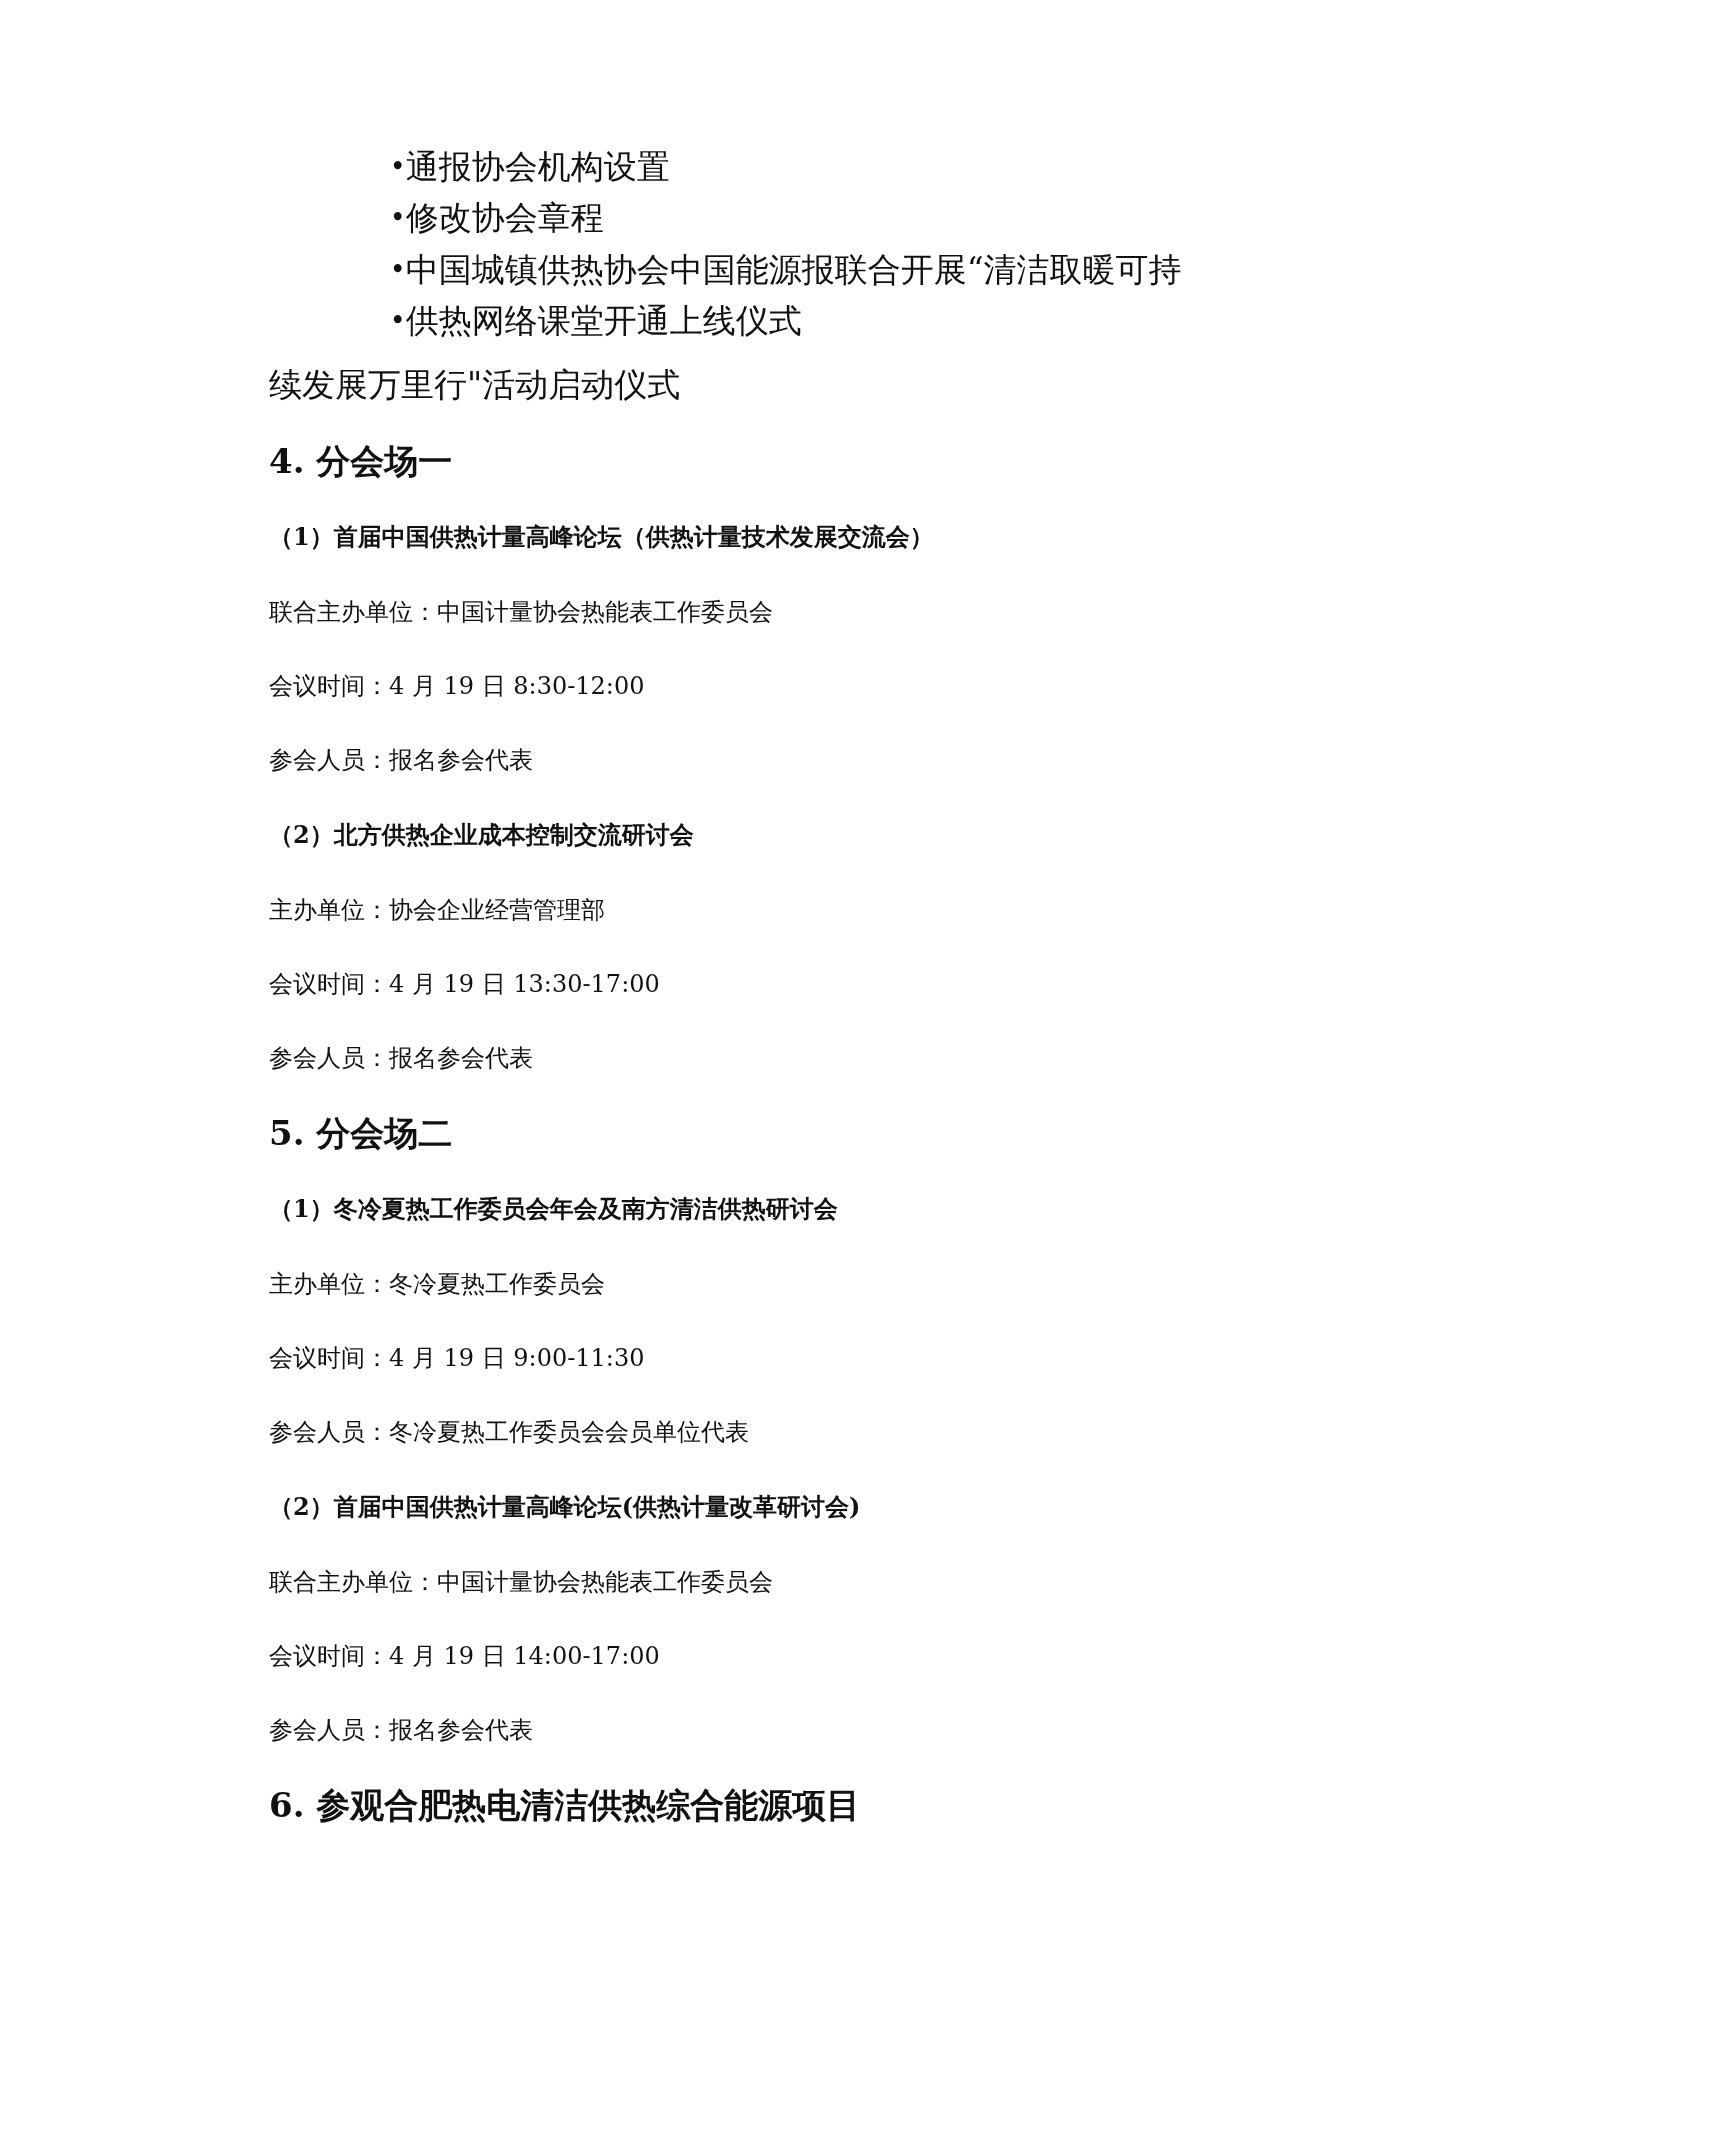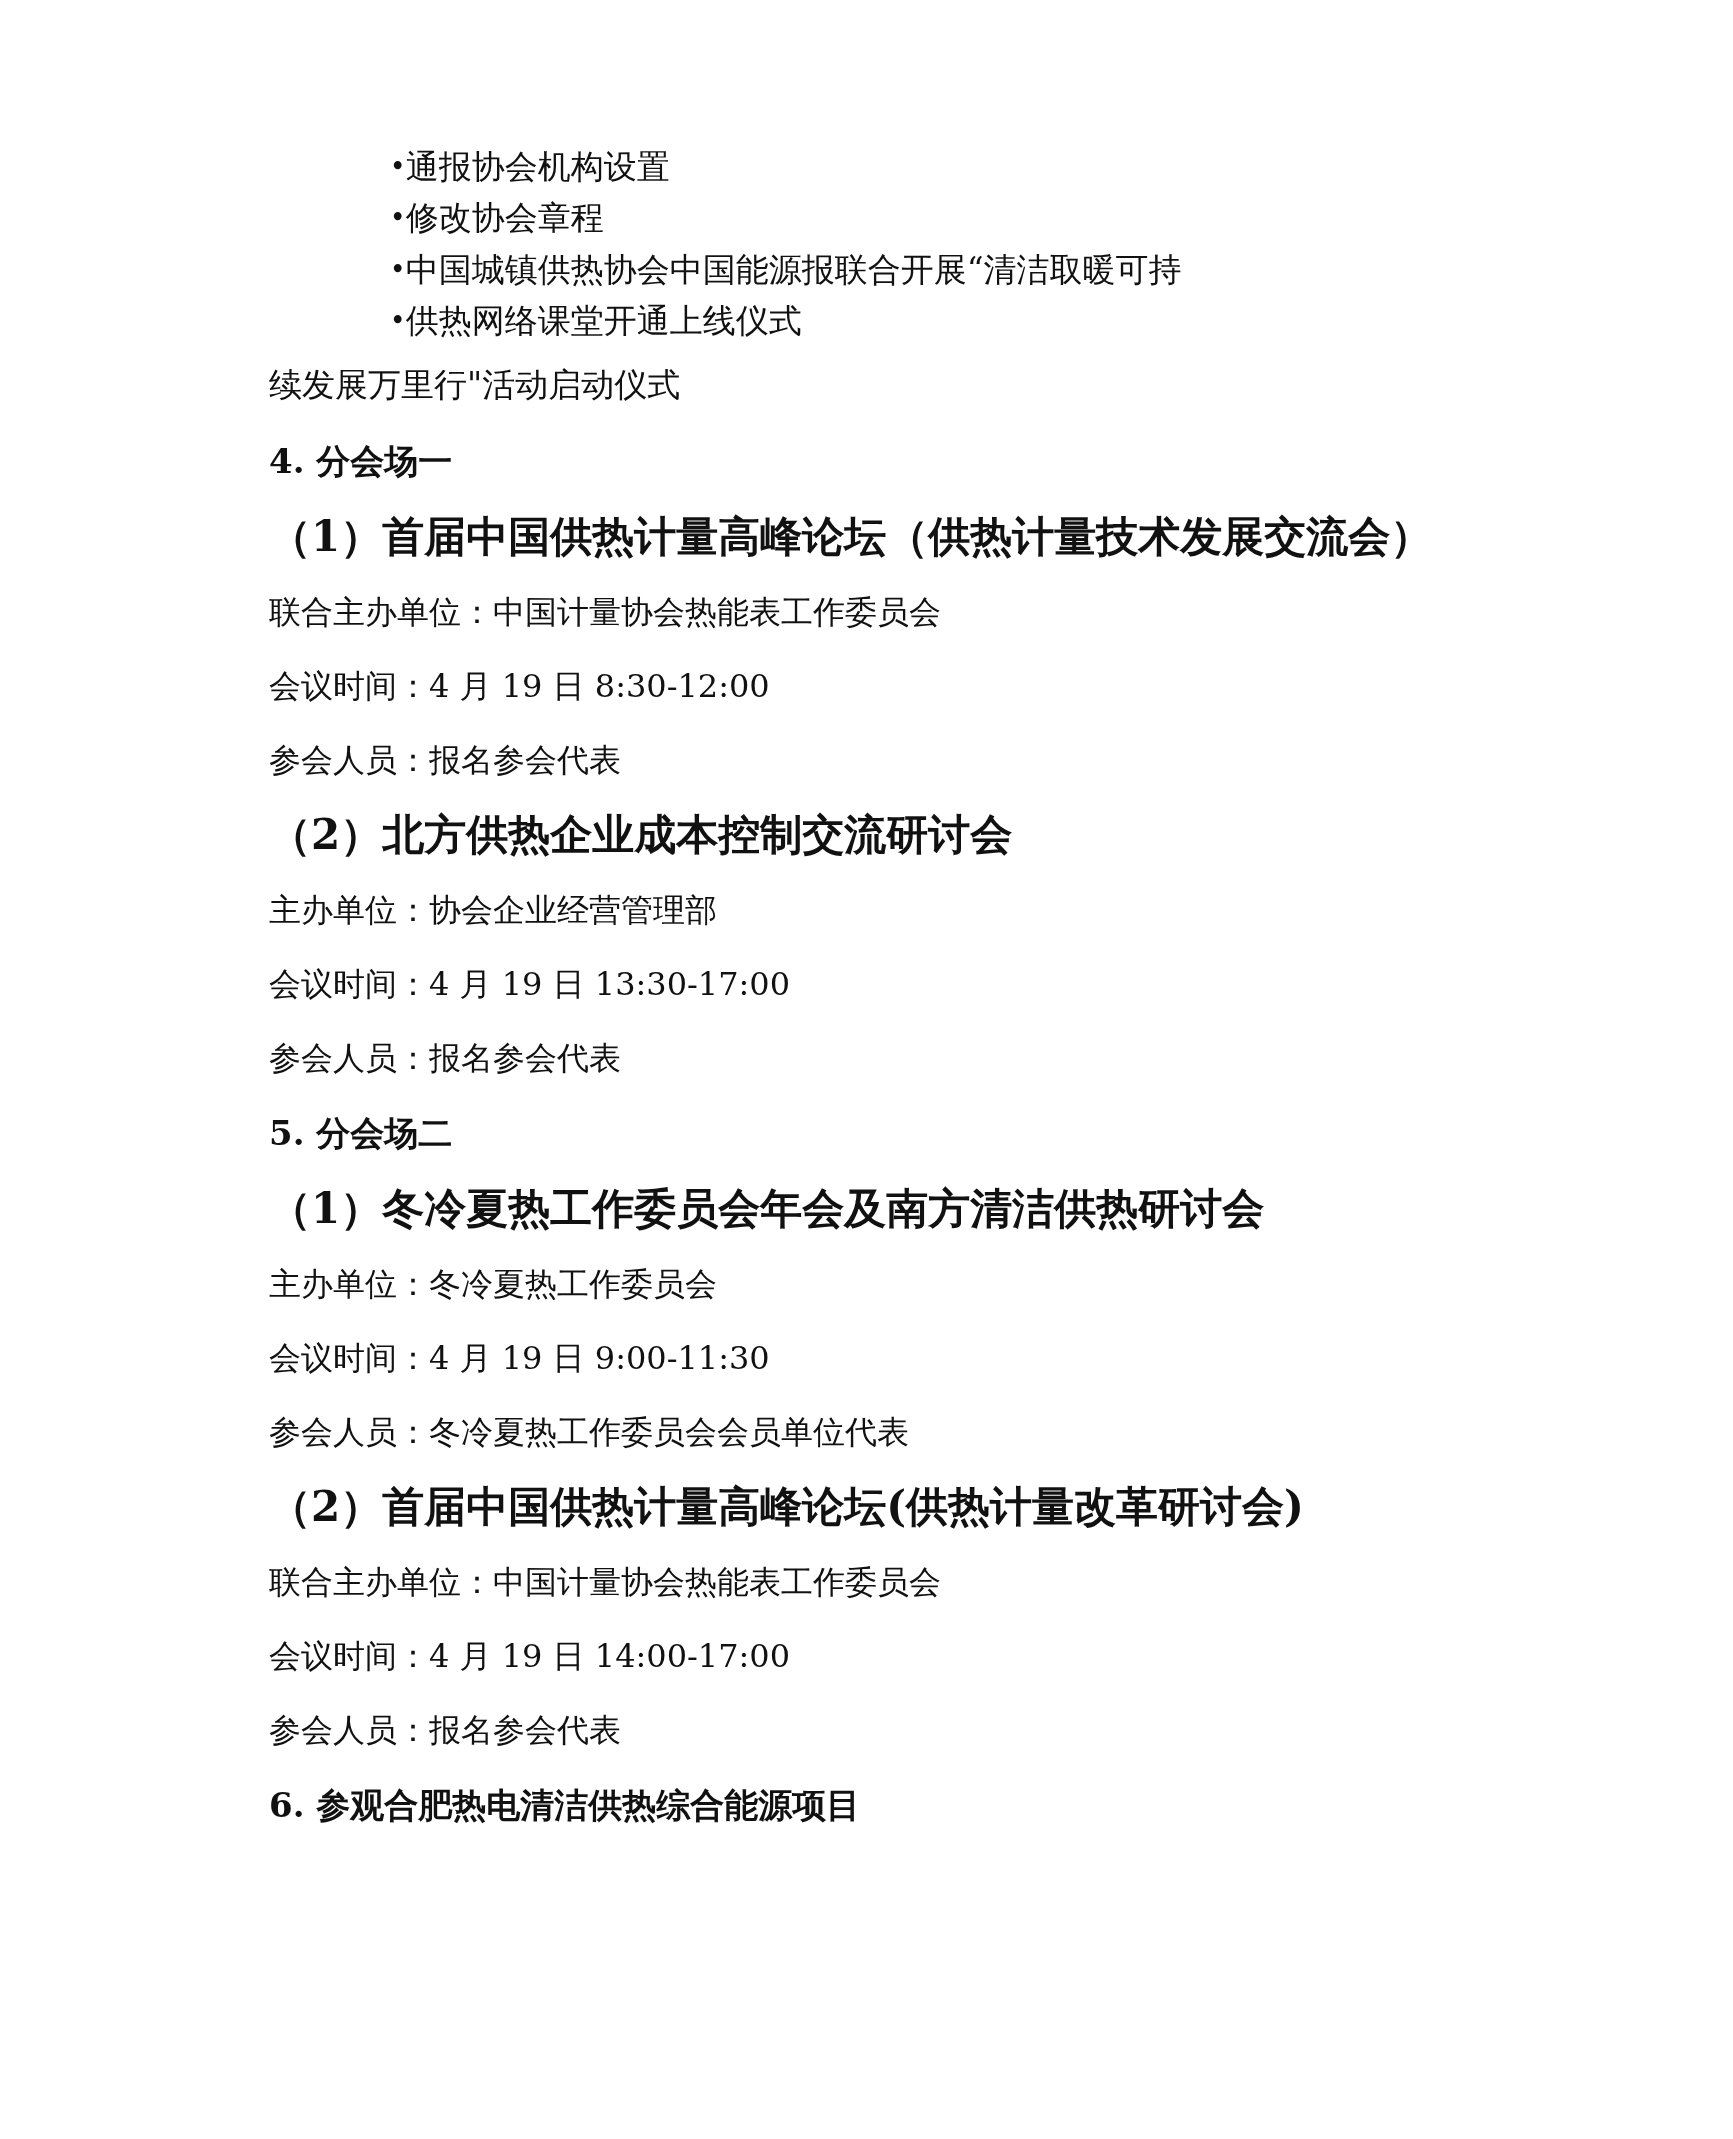--- a/index.html
+++ b/index.html
@@ -40,28 +40,28 @@
     white-space: pre-wrap;
   }
   .heading {
     font-size: 34px;
     line-height: 76px;
     font-weight: 700;
     padding-left: 128px;
     white-space: pre-wrap;
   }
   .subheading {
-    font-size: 42px;
+    font-size: 24px;
     line-height: 76px;
     font-weight: 700;
     padding-left: 128px;
     white-space: pre-wrap;
   }
   .detail {
-    font-size: 32px;
+    font-size: 24px;
     line-height: 74px;
     padding-left: 128px;
     white-space: pre-wrap;
   }
   .detail.center-ind {
     padding-left: 389px;
   }
 </style>
 </head>
 <body>

